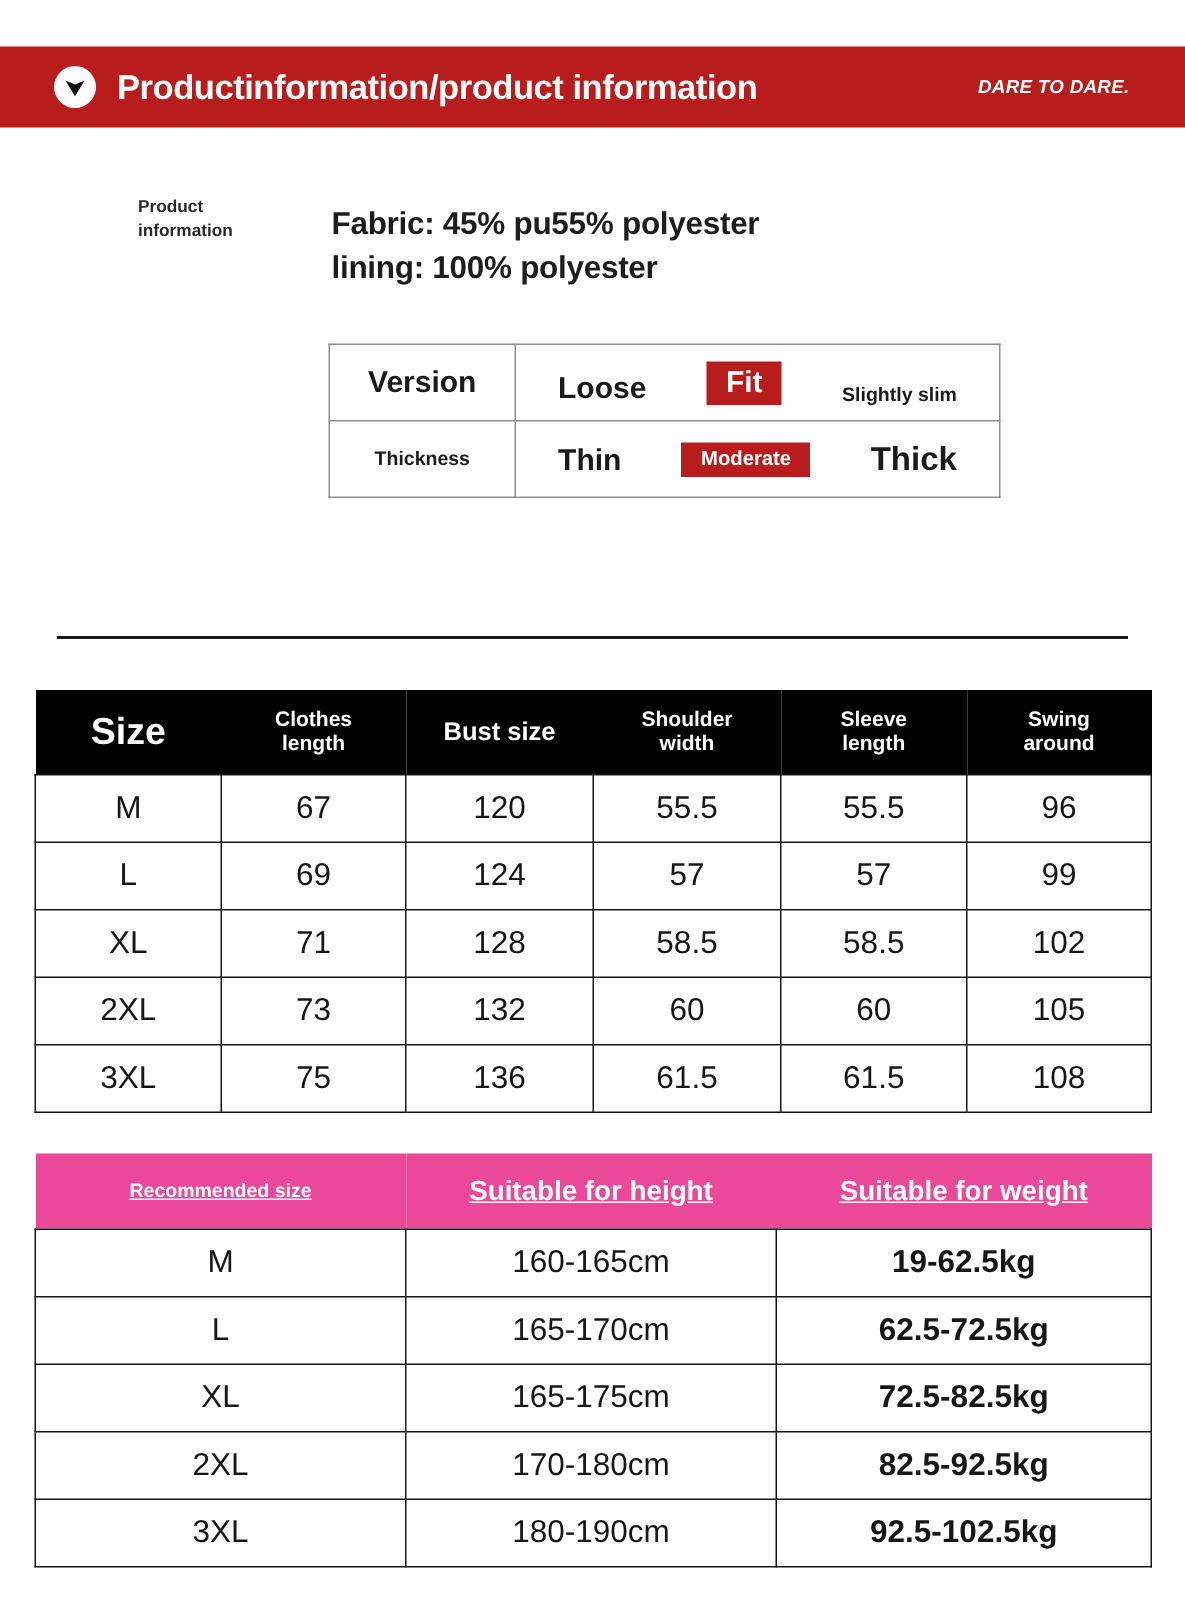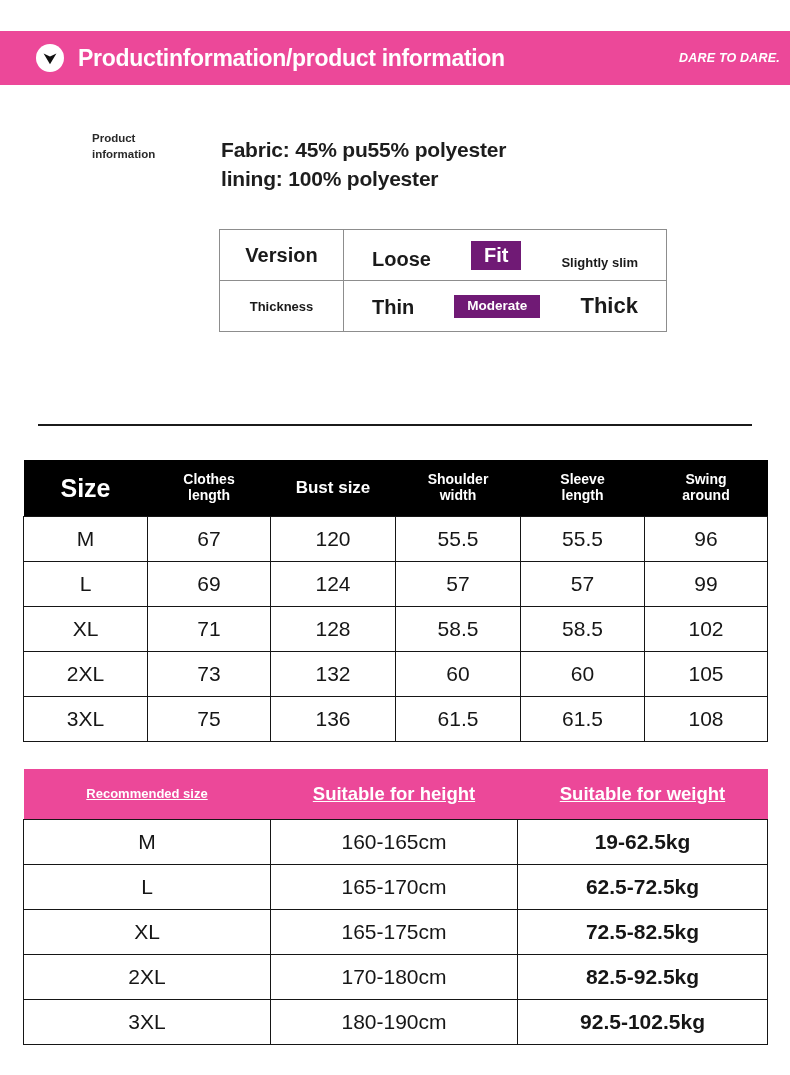--- a/index.html
+++ b/index.html
@@ -18,21 +18,21 @@
     background: #ffffff;
   }
 
   
   .header-bar {
     position: absolute;
     left: 0;
     top: 31px;
     width: 790px;
     height: 54px;
-    background: #ec4899;
+    background: #b91c1c;
     display: flex;
     align-items: center;
   }
   .brand-mark {
     margin-left: 36px;
     width: 28px;
     height: 28px;
     border-radius: 50%;
     background: #ffffff;
     display: flex;
@@ -44,21 +44,21 @@
   .header-title {
     margin-left: 14px;
     font-size: 23px;
     font-weight: bold;
     color: #ffffff;
     letter-spacing: -0.3px;
     white-space: nowrap;
   }
   .header-slogan {
     position: absolute;
-    right: 10px;
+    right: 37px;
     top: 50%;
     transform: translateY(-50%);
     font-size: 12.5px;
     font-weight: bold;
     font-style: italic;
     color: #ffffff;
     letter-spacing: 0.2px;
     white-space: nowrap;
     margin-left: 12px;
   }
@@ -113,21 +113,21 @@
     align-items: flex-end;
     justify-content: space-around;
     width: 100%;
   }
   .opt {
     text-align: center;
     white-space: nowrap;
     line-height: 1.05;
   }
   .opt.sel {
-    background: #701a75;
+    background: #b91c1c;
     color: #ffffff;
     padding: 4px 13px;
   }
 
   
   .r-version .attr-label-cell span { font-size: 20px; font-weight: bold; }
   .r-version .o0 { font-size: 20px; font-weight: bold; }
   .r-version .o1 { font-size: 20px; font-weight: bold; }
   .r-version .o2 { font-size: 13px; font-weight: bold; }
 

